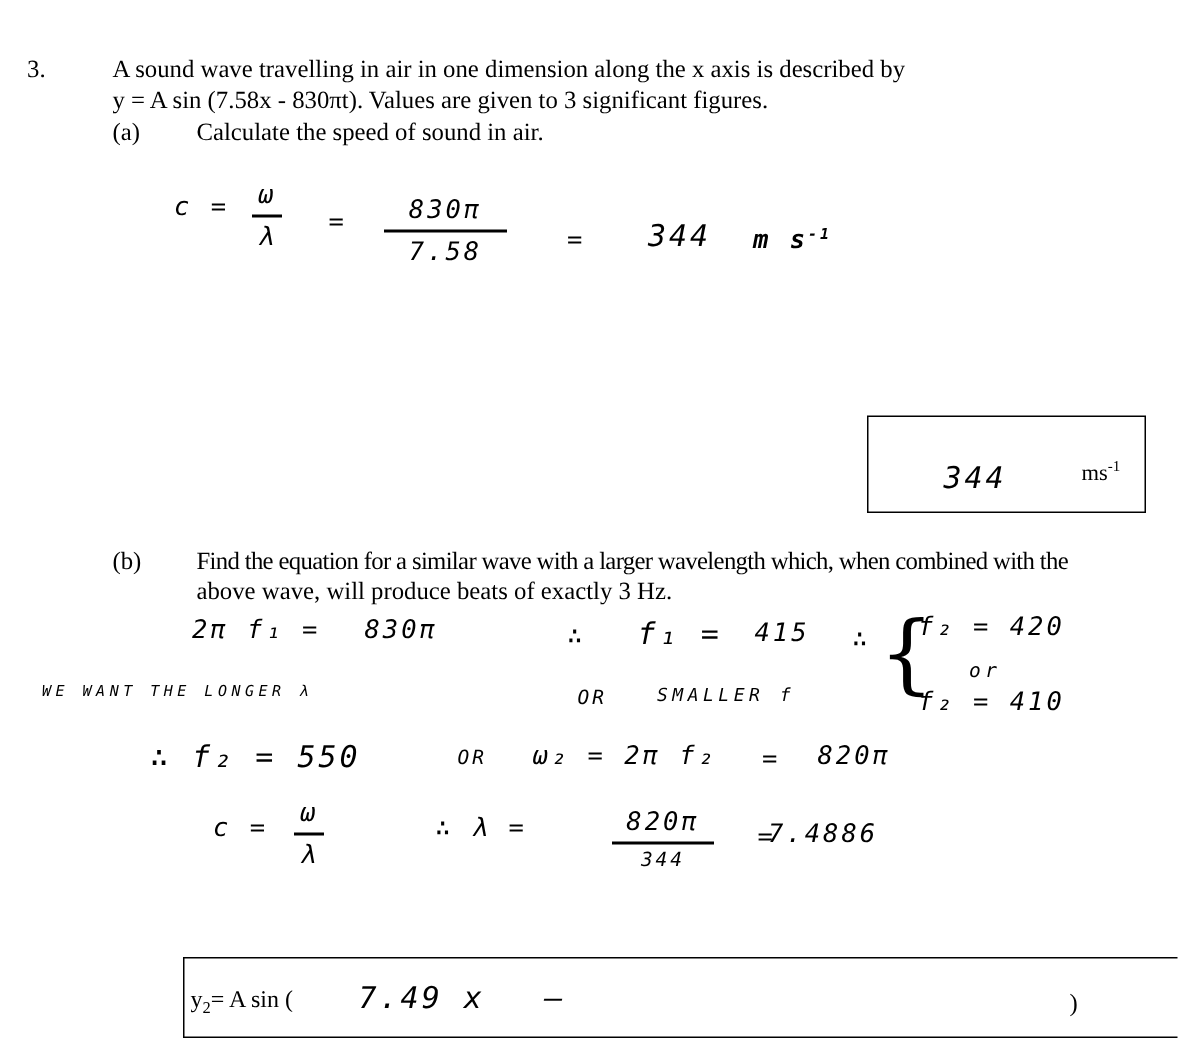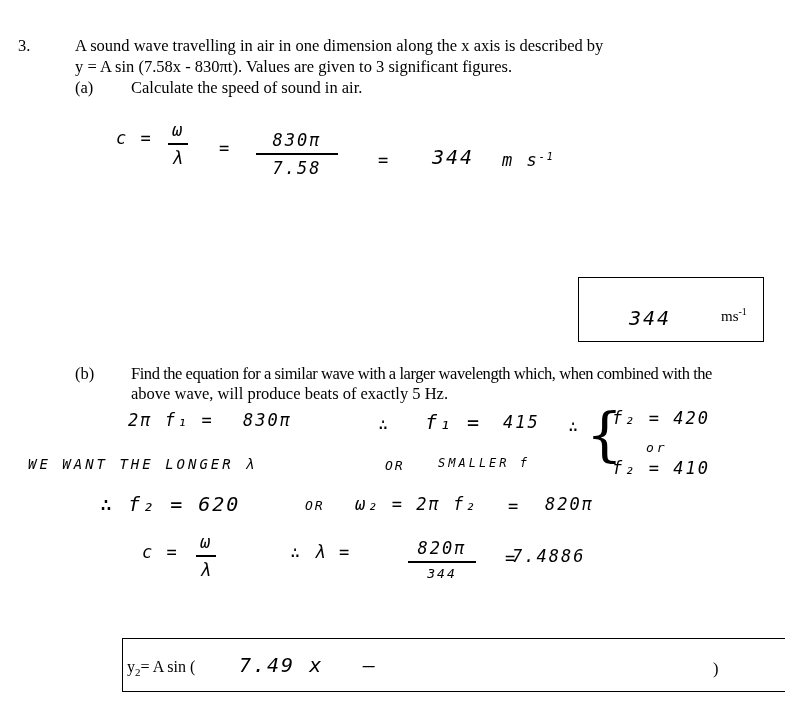--- a/index.html
+++ b/index.html
@@ -36,54 +36,54 @@
     <span class="den">λ</span>
   </div>
   <div class="abs hand" style="left:219px; top:138px;">=</div>
   <div class="frac hand" style="left:256px; top:130px;">
     <span class="num">830π</span>
     <span class="bar" style="width:82px;"></span>
     <span class="den">7.58</span>
   </div>
   <div class="abs hand" style="left:378px; top:150px;">=</div>
   <div class="abs hand hand-big" style="left:432px; top:145px;">344</div>
-  <div class="abs hand" style="left:502px; top:150px;">
+  <div class="abs hand" style="left:502px; top:150px;font-weight:bold;">
     <span>m s</span><sup>-1</sup>
   </div>
 </div>
 
 <div class="box" style="left:578px; top:277px; width:186px; height:65px;">
   <div class="abs hand hand-big" style="left:50px; top:28px;">344</div>
   <div class="abs print" style="left:142px; top:24px; font-size:15px;">
     <span>ms</span><sup>-1</sup>
   </div>
 </div>
 
 <div class="abs print" style="left:75px; top:364px;">(b)</div>
 <div class="abs print" style="left:131px; top:364px; letter-spacing:-0.45px;">Find the equation for a similar wave with a larger wavelength which, when combined with the</div>
-<div class="abs print" style="left:131px; top:384px;">above wave, will produce beats of exactly 5 Hz.</div>
+<div class="abs print" style="left:131px; top:384px;">above wave, will produce beats of exactly 3 Hz.</div>
 
 <div>
 
   <div class="abs hand" style="left:128px; top:410px;">2π f₁ =</div>
   <div class="abs hand" style="left:243px; top:410px;">830π</div>
   <div class="abs hand" style="left:378px; top:414px;">∴</div>
   <div class="abs hand hand-big" style="left:425px; top:410px;">f₁ =</div>
   <div class="abs hand" style="left:503px; top:412px;">415</div>
   <div class="abs hand" style="left:568px; top:416px;">∴</div>
   <div class="abs brace" style="left:586px; top:406px;">{</div>
   <div class="abs hand" style="left:612px; top:408px;">f₂ = 420</div>
   <div class="abs hand hand-sm" style="left:646px; top:440px;">or</div>
   <div class="abs hand" style="left:612px; top:458px;">f₂ = 410</div>
 
-  <div class="abs hand" style="left:28px; top:456px; font-size:14px; letter-spacing:3px;">WE  WANT  THE  LONGER λ</div>
+  <div class="abs hand" style="left:28px; top:456px; font-size:10px; letter-spacing:3px;">WE  WANT  THE  LONGER λ</div>
   <div class="abs hand" style="left:385px; top:458px; font-size:13px;">OR</div>
   <div class="abs hand" style="left:438px; top:456px; font-size:12px; letter-spacing:3px;">SMALLER f</div>
 
-  <div class="abs hand hand-big" style="left:100px; top:492px;">∴ f₂ = 620</div>
+  <div class="abs hand hand-big" style="left:100px; top:492px;">∴ f₂ = 550</div>
   <div class="abs hand" style="left:305px; top:498px; font-size:13px;">OR</div>
   <div class="abs hand" style="left:355px; top:494px;">ω₂ = 2π f₂</div>
   <div class="abs hand" style="left:508px; top:496px;">=</div>
   <div class="abs hand" style="left:545px; top:494px;">820π</div>
 
   <div class="abs hand" style="left:142px; top:542px;">c =</div>
   <div class="frac hand" style="left:196px; top:532px;">
     <span class="num">ω</span>
     <span class="bar"></span>
     <span class="den">λ</span>

